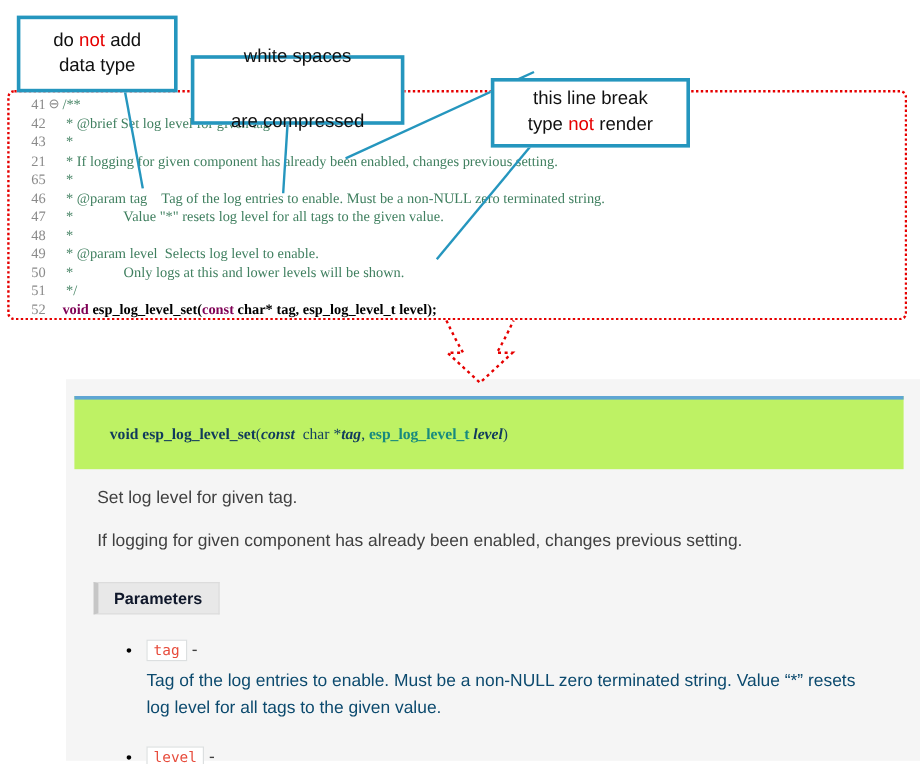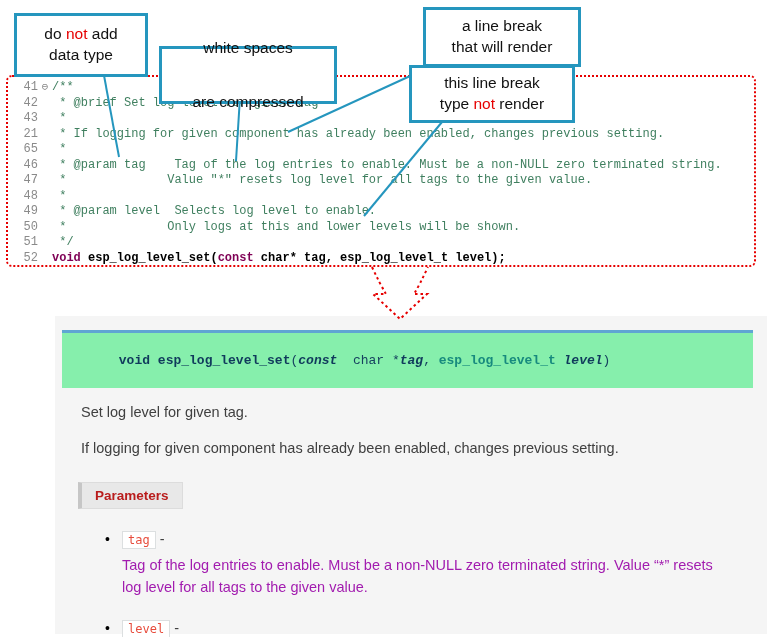--- a/index.html
+++ b/index.html
@@ -34,21 +34,21 @@
   
   .code-block{
     position:absolute;
     left:6px;top:75px;width:750px;height:192px;
     box-sizing:border-box;
     border:2px dotted #e60000;
     border-radius:6px;
     background:#ffffff;
     padding:3px 0 0 6px;
     z-index:1;
-    font-family:Liberation Mono, monospace;
+    font-family:Liberation Serif, serif;
     font-size:12px;
   }
   .crow{display:flex;height:15.5px;line-height:15.5px;}
   .ln{width:24px;text-align:right;color:#8a8a8a;flex:none;}
   .fold{width:14px;flex:none;color:#8a8a8a;font-size:11px;text-align:center;}
   .ct{white-space:pre;color:#3F7F5F;}
   .kw{color:#7f0055;font-weight:bold;white-space:pre;}
   .fn{color:#000;font-weight:bold;white-space:pre;}
   .plain{color:#000;font-weight:bold;white-space:pre;}
 
@@ -56,44 +56,44 @@
   .docs{
     position:absolute;
     left:55px;top:316px;width:712px;height:318px;
     background:#f5f5f5;
     z-index:0;
     color:#404040;
     box-sizing:border-box;
   }
   .sig{
     margin:14px 14px 0 7px;
-    background:#86efac;
+    background:#bef264;
     border-top:3px solid #5fa6d3;
     padding:5px 10px;
-    font-family:Liberation Mono, monospace;
+    font-family:Liberation Serif, serif;
     font-size:13px;
     color:#16405f;
     white-space:pre;
   }
   .sig .s-kw{font-weight:bold;color:#103a5c;}
   .sig .s-name{font-weight:bold;color:#103a5c;}
   .sig .s-kwi{font-weight:bold;font-style:italic;color:#103a5c;}
   .sig .s-param{font-weight:bold;font-style:italic;color:#103a5c;}
   .sig .s-type{color:#178a7e;font-weight:bold;}
   .para{
     margin:14px 30px 0 26px;
     font-size:14.5px;line-height:1.5;color:#404040;
   }
   .params-label{
     display:inline-block;
     margin:22px 0 0 23px;
     background:#e8e8e8;
     border:1px solid #dcdcdc;
     border-left:4px solid #c6c6c6;
-    color:#b91c1c;
+    color:#0f172a;
     font-weight:bold;font-size:13.5px;
     padding:5px 13px;
   }
   .param-item{
     position:relative;
     margin:22px 30px 0 67px;
     font-size:14.5px;
   }
   .param-item .bullet{
     position:absolute;left:-17px;top:0px;
@@ -104,21 +104,21 @@
     font-size:12px;
     color:#e74c3c;
     background:#ffffff;
     border:1px solid #dcdfe0;
     padding:1px 5px;
   }
   .sep{color:#404040;}
   .param-desc{
     margin-top:7px;
     max-width:612px;
-    font-size:14.5px;line-height:1.52;color:#a21caf;
+    font-size:14.5px;line-height:1.52;color:#0c4a6e;
   }
 </style>
 </head>
 <body>
 
 <div id="canvas">
 
   <svg id="overlay" viewBox="0 0 767 637" xmlns="http://www.w3.org/2000/svg">
     <g stroke="#2596be" stroke-width="2">
       <line x1="103" y1="70" x2="119" y2="157"></line>
@@ -132,24 +132,20 @@
   <div class="callout" style="left:14px;top:13px;width:128px;height:58px;">
     <div><span>do </span><span class="red">not</span><span> add</span></div>
     <div>data type</div>
   </div>
 
   <div class="callout" style="left:159px;top:46px;width:172px;height:52px;gap:33px;">
     <div>white spaces</div>
     <div>are  compressed</div>
   </div>
 
-  <div class="callout" style="left:423px;top:7px;width:152px;height:54px;">
-    <div>a line break</div>
-    <div>that will render</div>
-  </div>
 
   <div class="callout" style="left:409px;top:65px;width:160px;height:52px;">
     <div>this line break</div>
     <div><span>type </span><span class="red">not</span><span> render</span></div>
   </div>
 
   <div class="code-block">
     <div class="crow">
       <span class="ln">41</span>
         <span class="fold">⊖</span>

